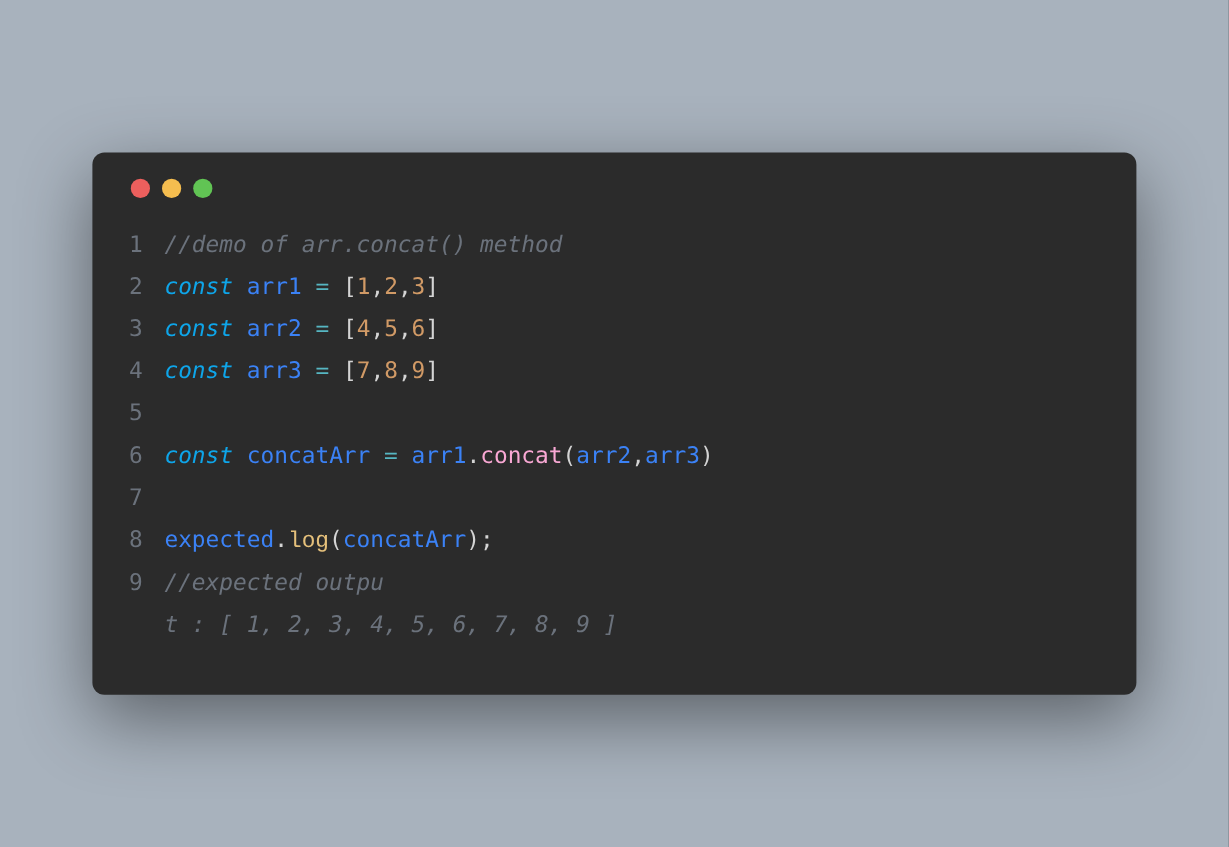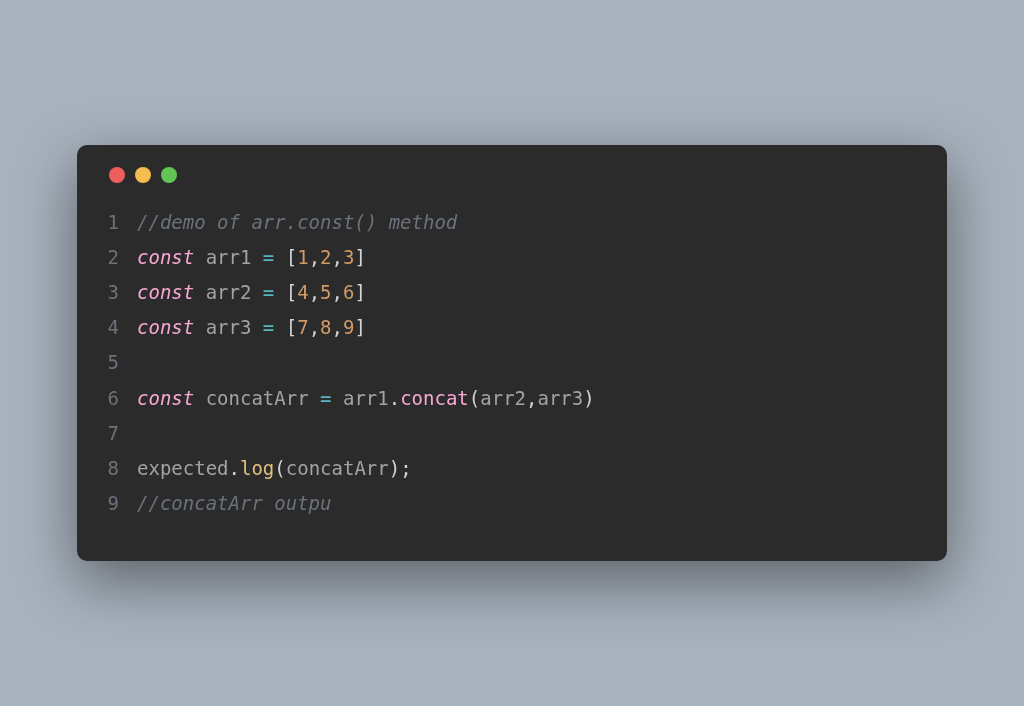--- a/index.html
+++ b/index.html
@@ -44,41 +44,42 @@
   .gutter {
     width: 34px;
     text-align: right;
     color: #6b727c;
     padding-right: 18px;
     user-select: none;
     flex-shrink: 0;
   }
   .code-content { flex: 1; }
   .tok-comment { color: #6b727c; font-style: italic; }
-  .tok-keyword { color: #f9a8d4; font-style: italic; }
-  .tok-ident  { color: #a3a3a3; }
+  .tok-keyword { color: #0ea5e9; font-style: italic; }
+  .tok-ident  { color: #3b82f6; }
   .tok-op     { color: #56b6c2; }
   .tok-punct  { color: #d4d4d4; }
   .tok-num    { color: #d19a66; }
   .tok-func   { color: #f9a8d4; }
-  .tok-method { color: #e5c07b; }
+  .tok-method { color: #e5c07b; font-family: Liberation Mono, monospace; }
 </style>
 </head>
 <body>
 
 <div class="editor-window">
   <div class="traffic-lights">
     <div class="dot red"></div>
     <div class="dot yellow"></div>
     <div class="dot green"></div>
   </div>
   <div class="code-area" id="code-area">
-      <div class="code-line"><span class="gutter">1</span><span class="code-content"><span class="tok-comment">//demo of arr.const() method</span></span></div>
+      <div class="code-line"><span class="gutter">1</span><span class="code-content"><span class="tok-comment">//demo of arr.concat() method</span></span></div>
       <div class="code-line"><span class="gutter">2</span><span class="code-content"><span class="tok-keyword">const</span><span class="tok-ident"> arr1 </span><span class="tok-op">=</span><span class="tok-ident"> </span><span class="tok-punct">[</span><span class="tok-num">1</span><span class="tok-punct">,</span><span class="tok-num">2</span><span class="tok-punct">,</span><span class="tok-num">3</span><span class="tok-punct">]</span></span></div>
       <div class="code-line"><span class="gutter">3</span><span class="code-content"><span class="tok-keyword">const</span><span class="tok-ident"> arr2 </span><span class="tok-op">=</span><span class="tok-ident"> </span><span class="tok-punct">[</span><span class="tok-num">4</span><span class="tok-punct">,</span><span class="tok-num">5</span><span class="tok-punct">,</span><span class="tok-num">6</span><span class="tok-punct">]</span></span></div>
       <div class="code-line"><span class="gutter">4</span><span class="code-content"><span class="tok-keyword">const</span><span class="tok-ident"> arr3 </span><span class="tok-op">=</span><span class="tok-ident"> </span><span class="tok-punct">[</span><span class="tok-num">7</span><span class="tok-punct">,</span><span class="tok-num">8</span><span class="tok-punct">,</span><span class="tok-num">9</span><span class="tok-punct">]</span></span></div>
       <div class="code-line"><span class="gutter">5</span><span class="code-content"><span class="tok-ident"></span></span></div>
       <div class="code-line"><span class="gutter">6</span><span class="code-content"><span class="tok-keyword">const</span><span class="tok-ident"> concatArr </span><span class="tok-op">=</span><span class="tok-ident"> arr1</span><span class="tok-punct">.</span><span class="tok-func">concat</span><span class="tok-punct">(</span><span class="tok-ident">arr2</span><span class="tok-punct">,</span><span class="tok-ident">arr3</span><span class="tok-punct">)</span></span></div>
       <div class="code-line"><span class="gutter">7</span><span class="code-content"><span class="tok-ident"></span></span></div>
       <div class="code-line"><span class="gutter">8</span><span class="code-content"><span class="tok-ident">expected</span><span class="tok-punct">.</span><span class="tok-method">log</span><span class="tok-punct">(</span><span class="tok-ident">concatArr</span><span class="tok-punct">);</span></span></div>
-      <div class="code-line"><span class="gutter">9</span><span class="code-content"><span class="tok-comment">//concatArr outpu</span></span></div>
+      <div class="code-line"><span class="gutter">9</span><span class="code-content"><span class="tok-comment">//expected outpu</span></span></div>
+      <div class="code-line"><span class="gutter"></span><span class="code-content"><span class="tok-comment">t : [ 1, 2, 3, 4, 5, 6, 7, 8, 9 ]</span></span></div>
     </div>
 </div>
 
 </body></html>

